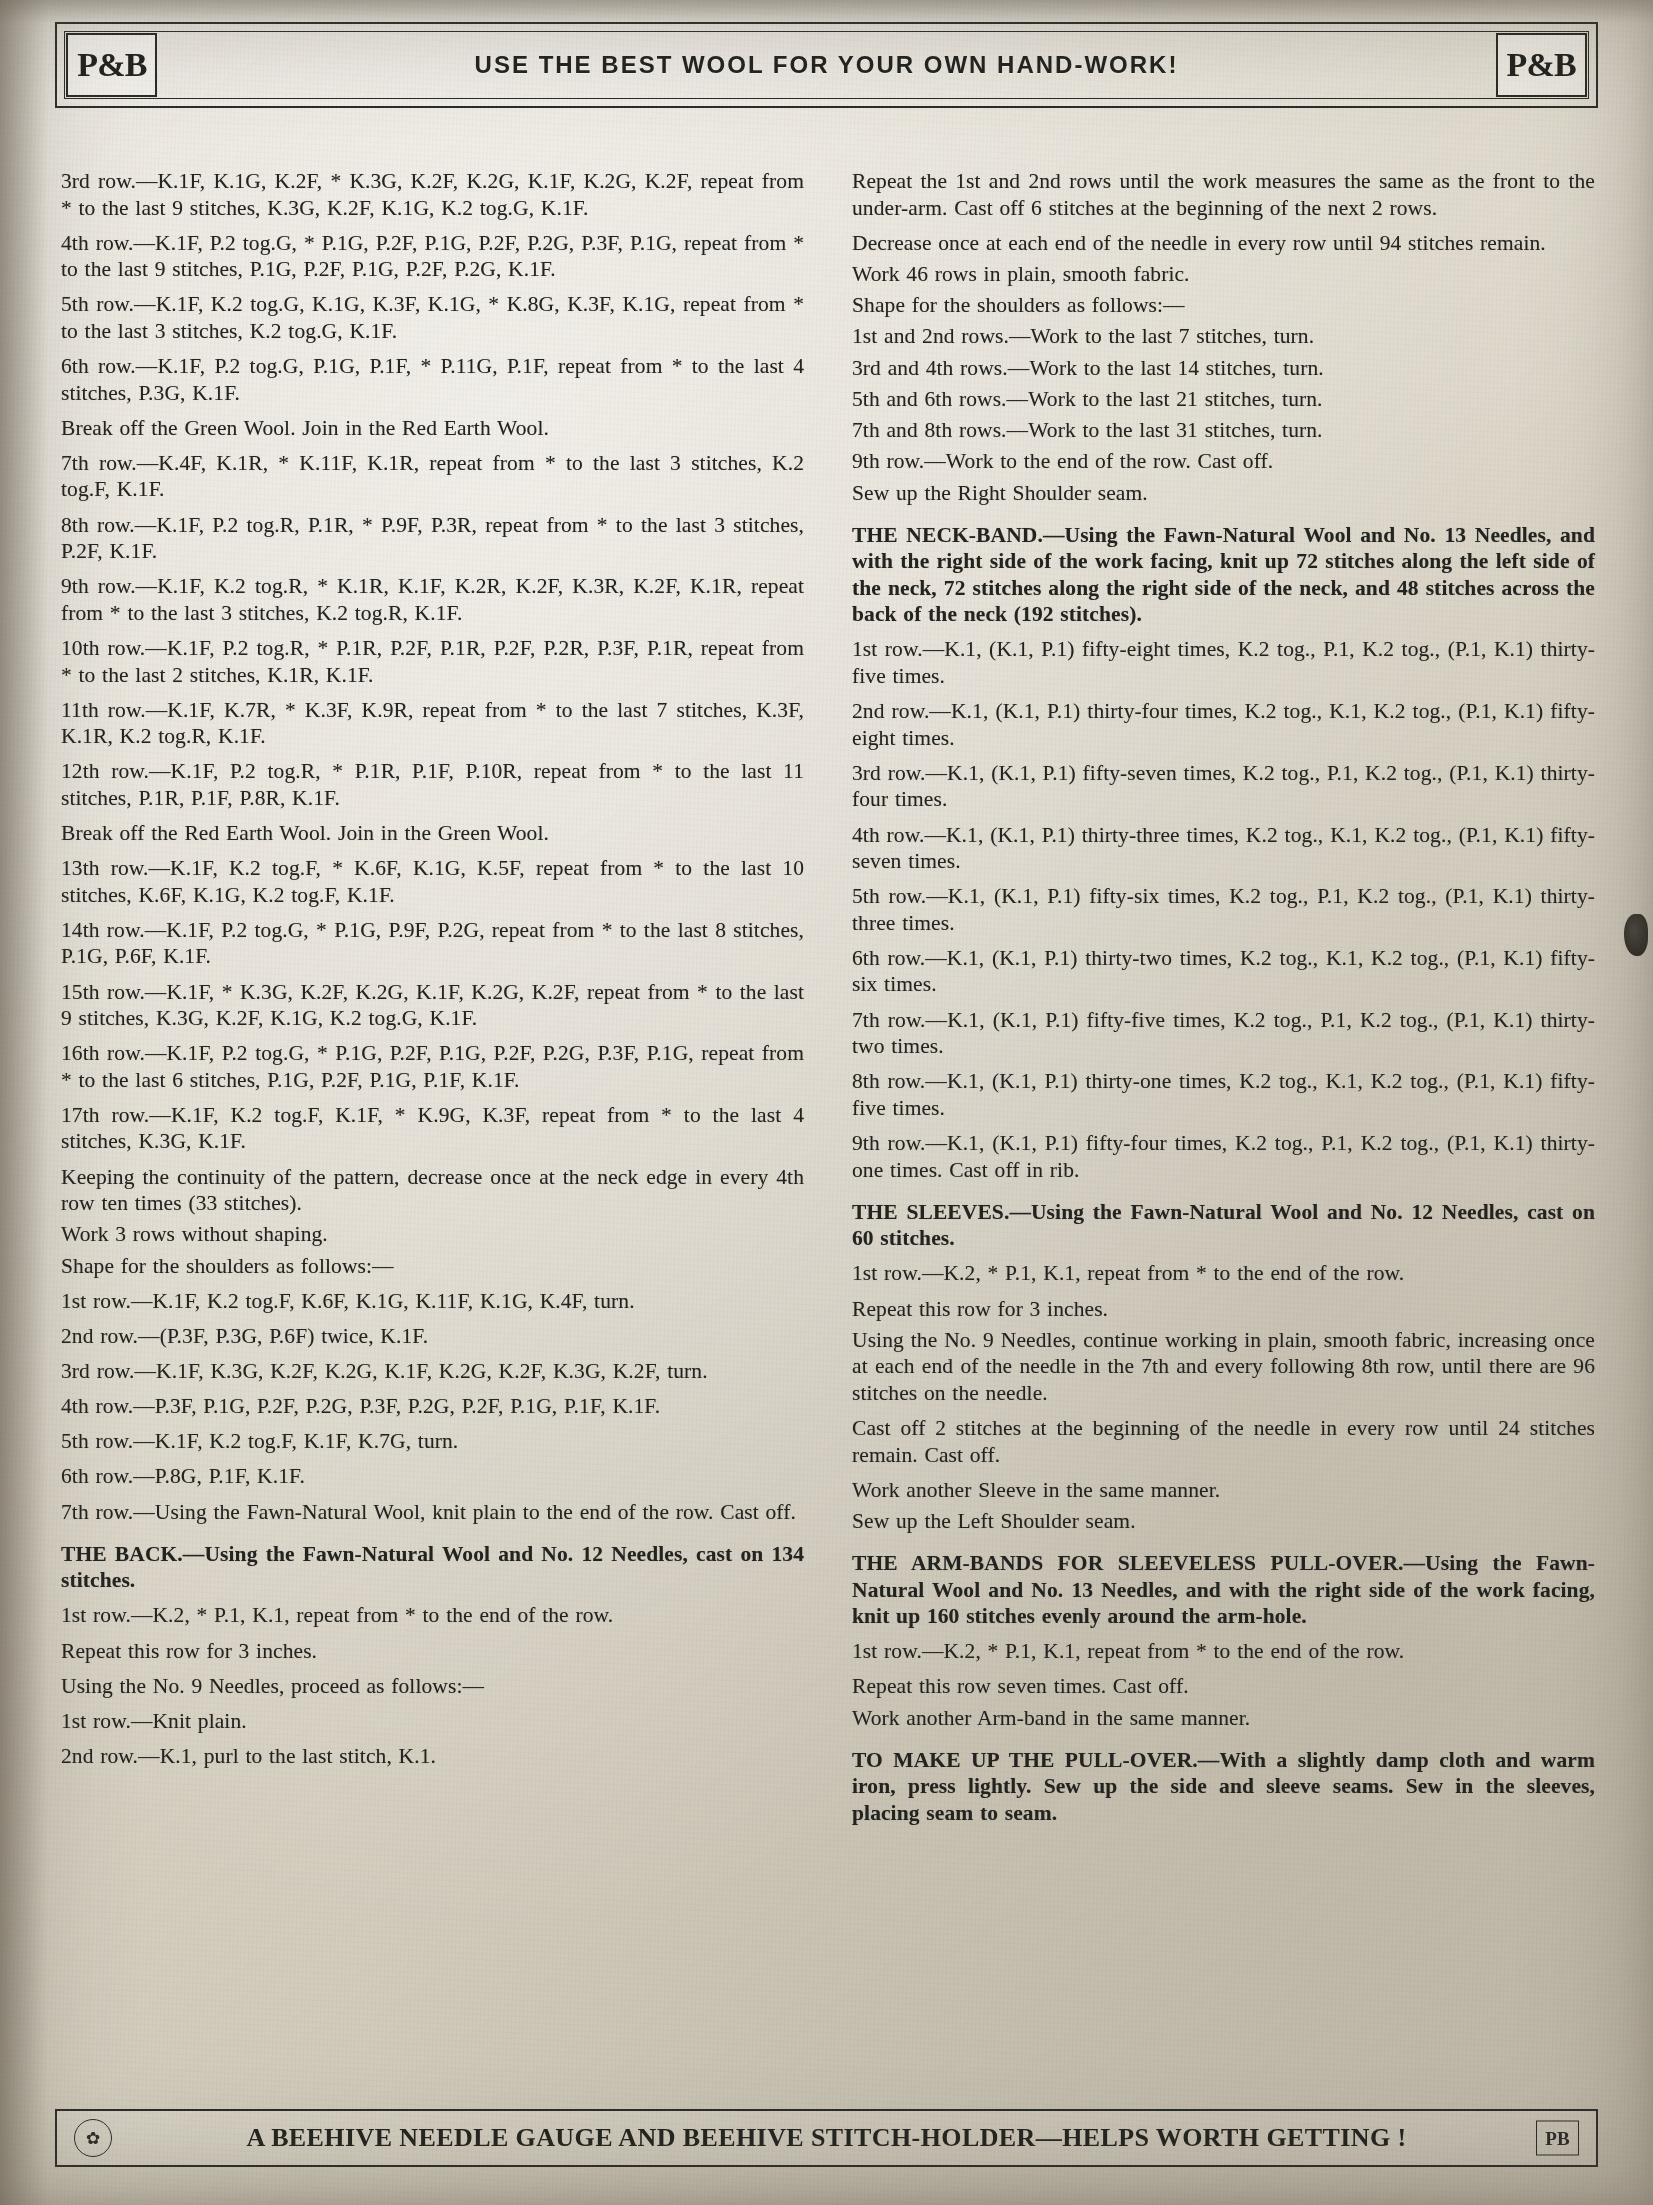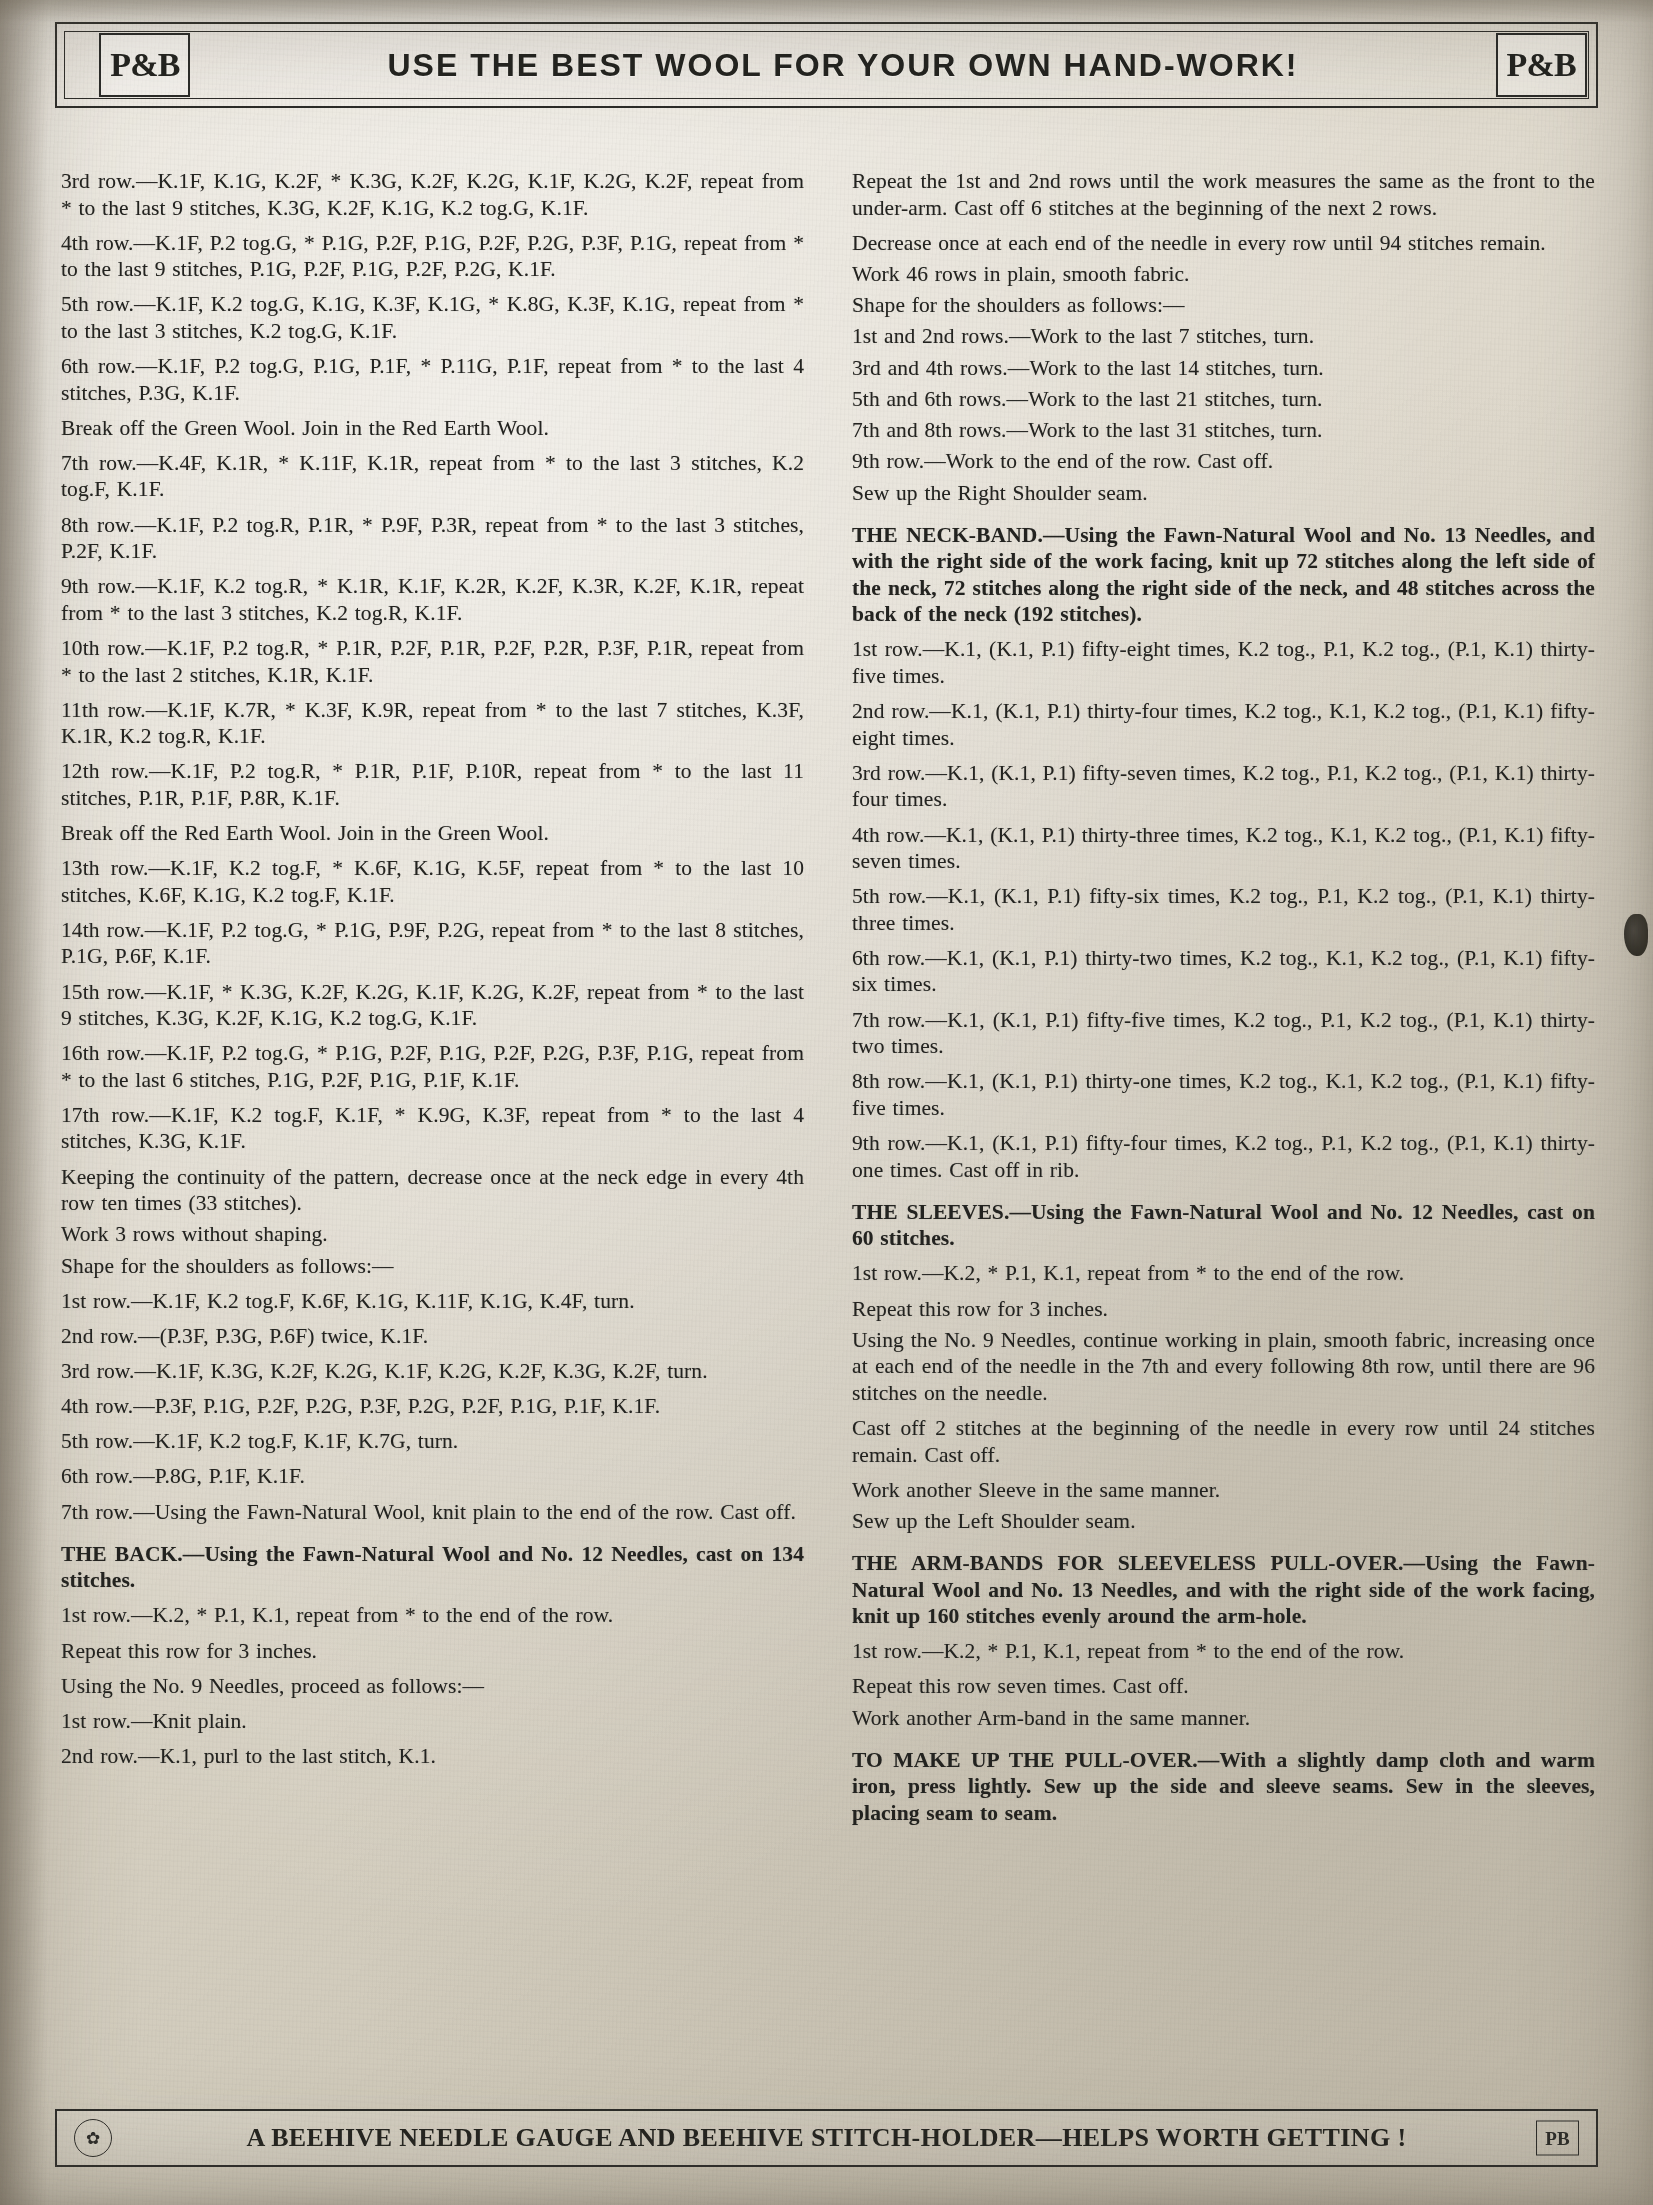--- a/index.html
+++ b/index.html
@@ -46,21 +46,20 @@
     position: absolute;
     left: 55px;
     top: 22px;
     width: 1543px;
     height: 86px;
     border: 2.3px solid #2b2b28;
     box-sizing: border-box;
     display: flex;
     align-items: stretch;
     background: rgba(255,255,255,0.12);
-    padding-left: 33px;
   }
   .banner-inner {
     position: absolute;
     left: 7px; top: 7px; right: 7px; bottom: 7px;
     border: 0.8px solid #2b2b28;
     pointer-events: none;
   }
   .pb-box {
     width: 87px;
     margin: 9.4px;
@@ -77,21 +76,21 @@
     position: relative;
     z-index: 2;
   }
   .banner-title {
     flex: 1;
     display: flex;
     align-items: center;
     justify-content: center;
     font-family: "Liberation Sans", sans-serif;
     font-weight: bold;
-    font-size: 32px;
+    font-size: 24px;
     letter-spacing: 2px;
     color: #23231f;
     text-shadow: 0 0.8px 0 rgba(255,255,255,0.35);
     position: relative;
     z-index: 2;
     white-space: nowrap;
   }
 
   
   .columns {

